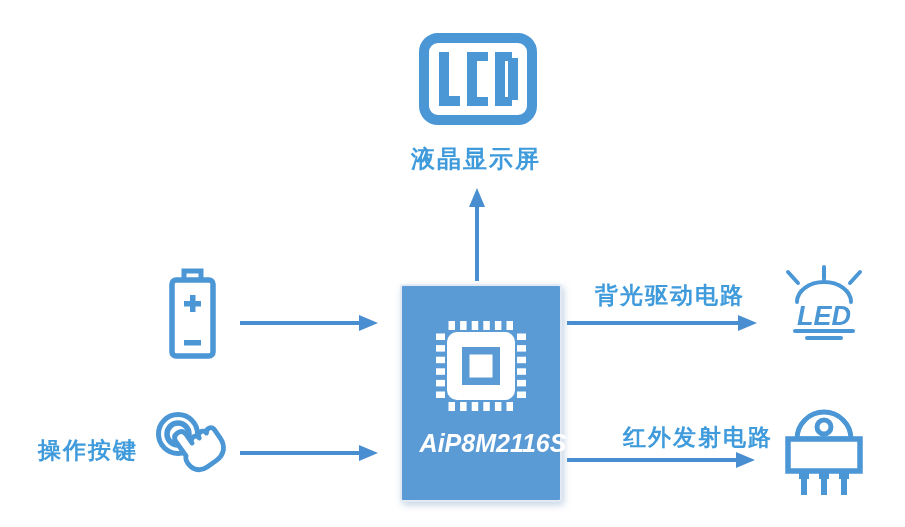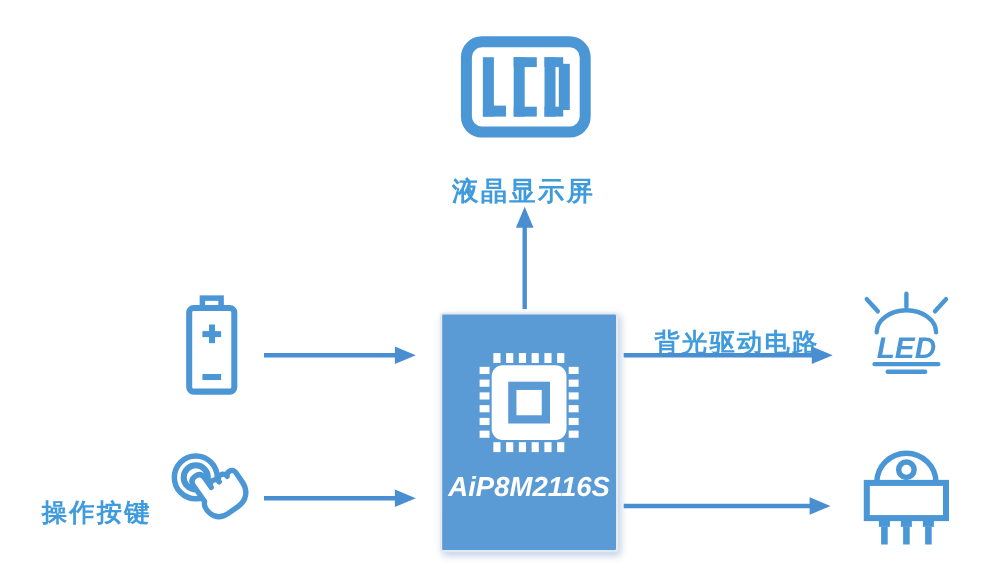--- a/index.html
+++ b/index.html
@@ -7,38 +7,37 @@
     position:relative;width:905px;height:527px;background:#ffffff;overflow:hidden;
     font-family:"Liberation Serif","DejaVu Serif",serif;
   }
   svg{display:block;}
   .abs{position:absolute;}
   
   .zh-label{
     position:absolute;color:#3f9bdb;font-weight:bold;text-align:center;
     font-size:23px;letter-spacing:2px;line-height:26px;white-space:nowrap;
     font-family:"Liberation Serif","DejaVu Serif",serif;
-    margin-top:16px;
   }
   .lbl-display{left:376px;top:146px;width:200px;font-size:24px;}
   .lbl-battery{left:8px;top:308px;width:160px;}
   .lbl-keys{left:8px;top:438px;width:160px;}
   .lbl-backlight{left:570px;top:283px;width:200px;}
   .lbl-ir{left:598px;top:425px;width:200px;}
   
   .chip-box{
     position:absolute;left:400px;top:284px;width:162px;height:218px;
     background:#5b9bd5;border:2px solid #e4eaf4;border-radius:3px;
     box-shadow:2px 3px 7px rgba(100,140,190,.38);box-sizing:border-box;
   }
   .chip-svg{position:absolute;left:29px;top:30px;}
   .chip-label{
     position:absolute;left:0;top:143px;width:100%;text-align:center;
     color:#ffffff;font-size:25px;font-weight:bold;font-style:italic;
-    font-family:"Liberation Sans","DejaVu Sans",sans-serif;letter-spacing:0px;
+    font-family:"Liberation Sans","DejaVu Sans",sans-serif;letter-spacing:0px;padding-left:12px;
   }
   
   .lcd-icon{left:418px;top:32px;}
   .battery-icon{left:165px;top:266px;}
   .touch-icon{left:150px;top:408px;}
   .led-icon{left:781px;top:260px;}
   .ir-icon{left:782px;top:406px;}
   .arrow-layer{left:0;top:0;pointer-events:none;}
 </style>
 </head>
@@ -142,20 +141,21 @@
     <rect x="6" y="33" width="72" height="32" fill="#ffffff" stroke="#4b97d6" stroke-width="5.5"></rect>
     <g fill="#4b97d6">
       <rect x="17" y="65" width="10" height="8"></rect>
         <rect x="19" y="73" width="6" height="16"></rect>
       <rect x="37" y="65" width="10" height="8"></rect>
         <rect x="39" y="73" width="6" height="16"></rect>
       <rect x="57" y="65" width="10" height="8"></rect>
         <rect x="59" y="73" width="6" height="16"></rect>
     </g>
   </svg>
+  <div class="zh-label lbl-ir">红外发射电路</div>
 
   <svg class="abs arrow-layer" width="905" height="527" viewBox="0 0 905 527">
     <g stroke="#4a8ed2" stroke-width="4" fill="#4a8ed2">
       <g>
         <line x1="240" y1="323" x2="361" y2="323"></line>
         <polygon points="378,323 359,315 359,331" stroke="none"></polygon>
       </g>
       <g>
         <line x1="240" y1="453" x2="361" y2="453"></line>
         <polygon points="378,453 359,445 359,461" stroke="none"></polygon>

